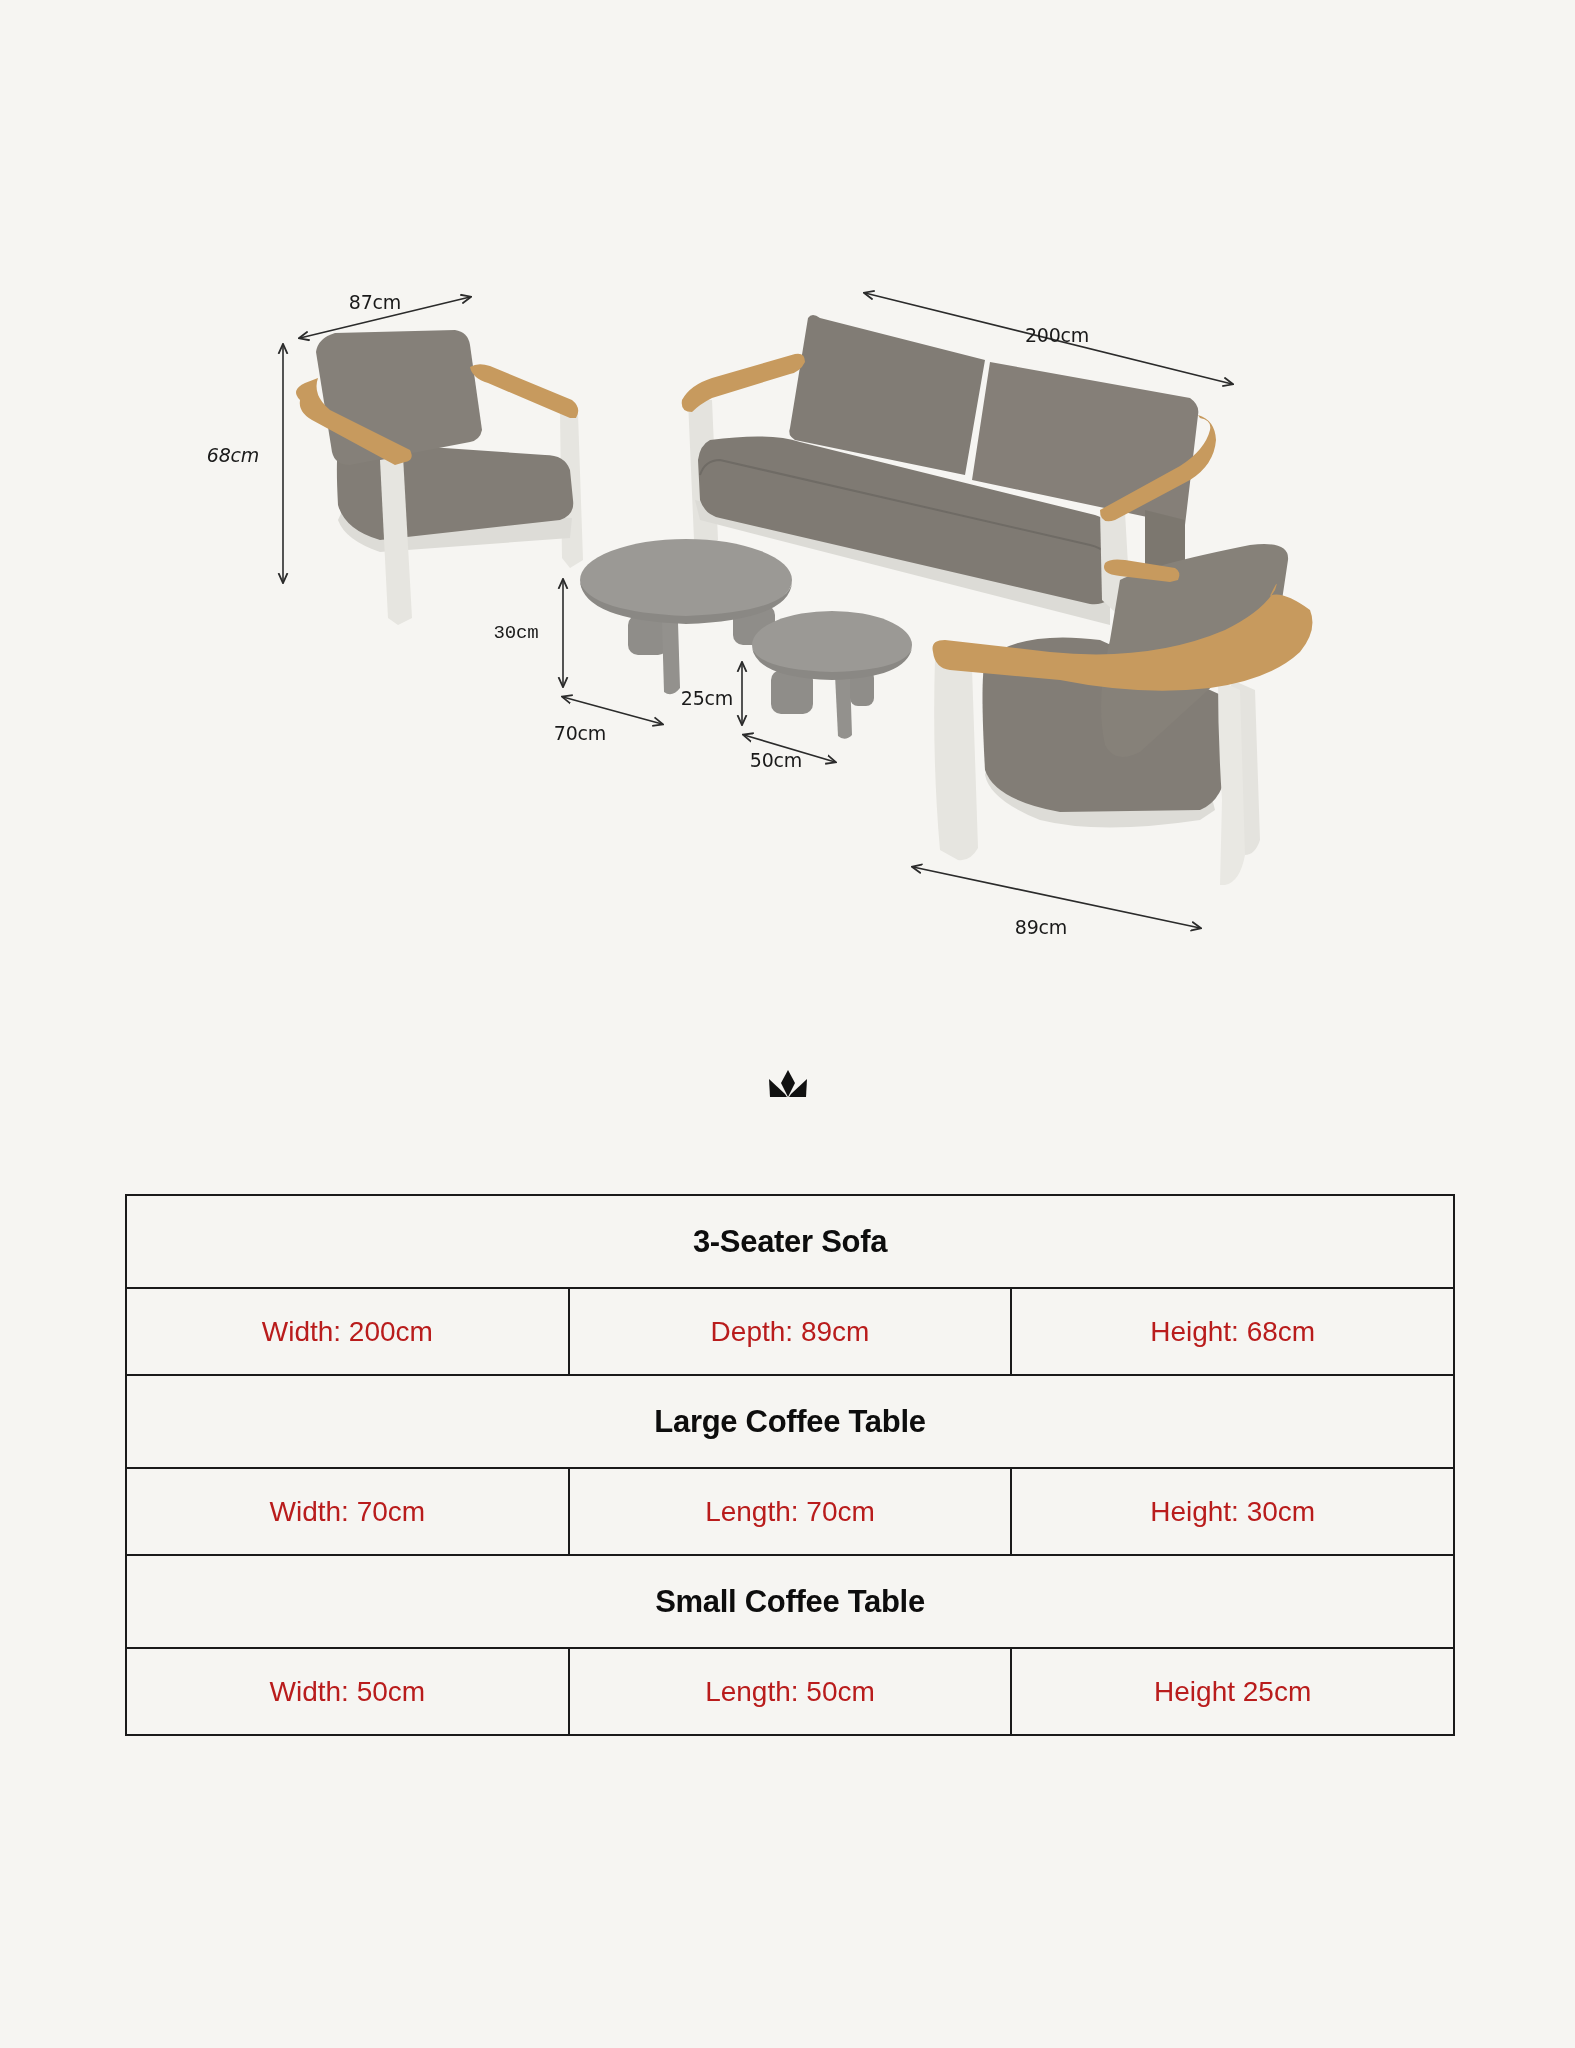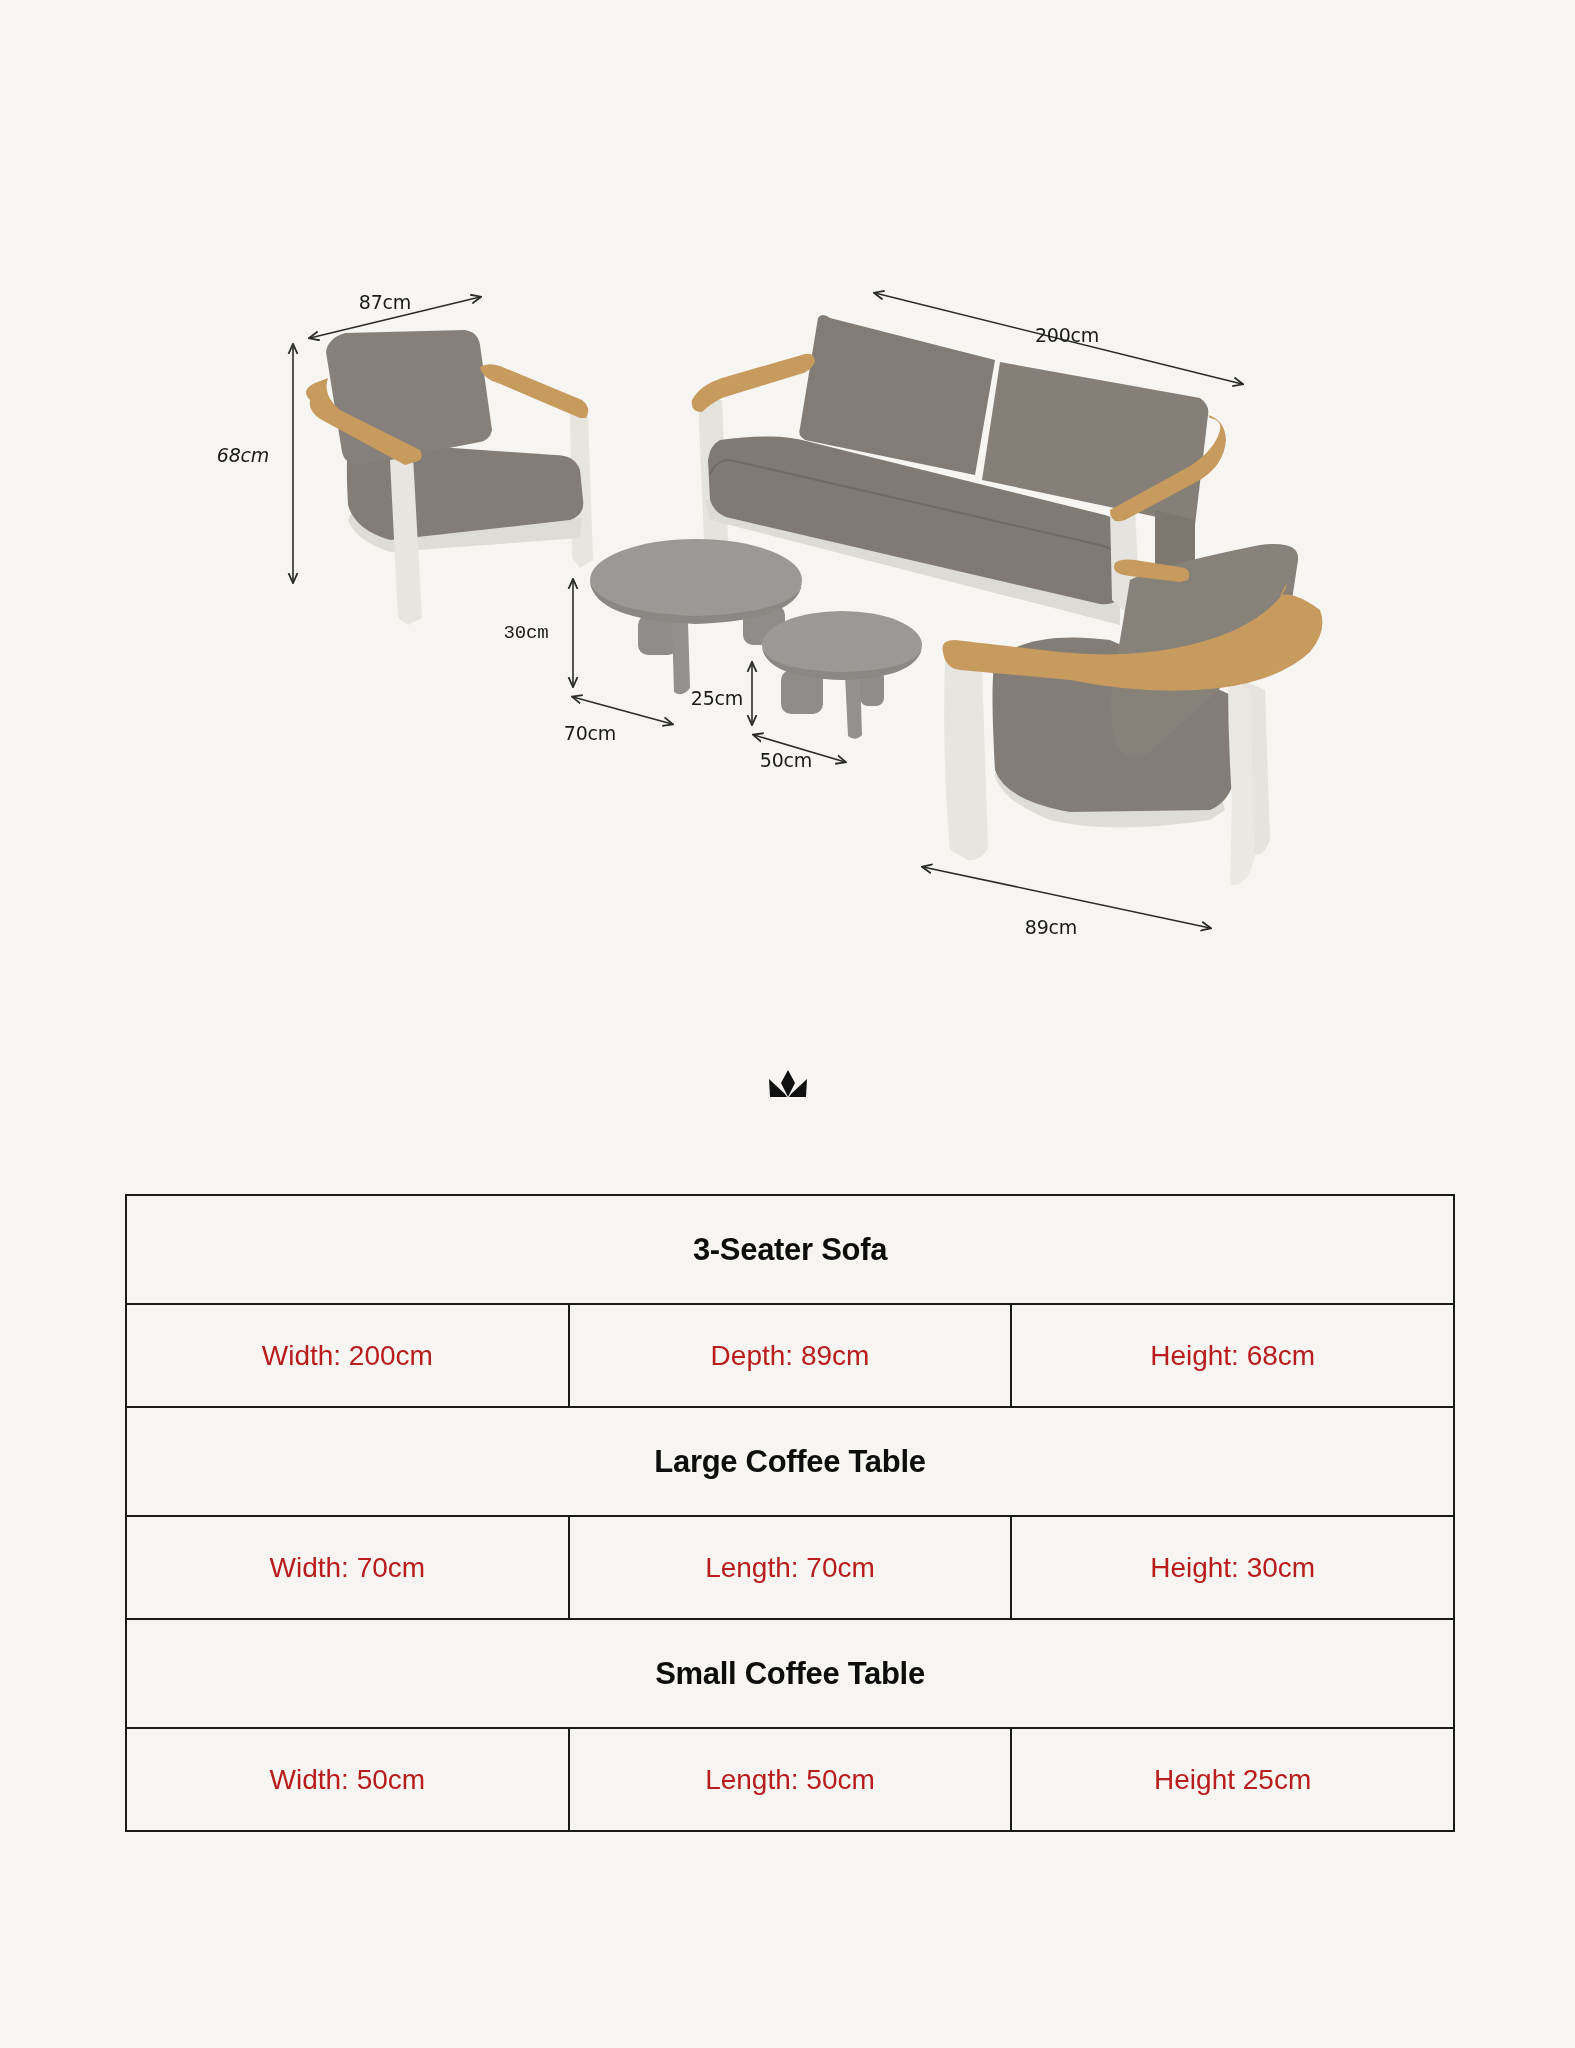--- a/index.html
+++ b/index.html
@@ -5,21 +5,21 @@
   html, body { margin: 0; padding: 0; }
   body {
     width: 1575px; height: 2048px;
     background: #f6f5f2;
     position: relative;
     overflow: hidden;
     font-family: "Liberation Sans", "DejaVu Sans", sans-serif;
     color: #111;
   }
   .illustration {
-    position: absolute; left: 10px; top: 0;
+    position: absolute; left: 0; top: 0;
     width: 1319px; height: 1000px;
   }
   .illustration svg { position: absolute; left: 0; top: 0; }
   .dim-label {
     position: absolute;
     font-family: "DejaVu Sans", sans-serif;
     font-size: 19px;
     color: #1a1a1a;
     transform: translate(-50%, -50%);
     white-space: nowrap;
@@ -33,21 +33,21 @@
     position: absolute;
     left: 125px; top: 1194px;
     width: 1330px;
     border-collapse: collapse;
     table-layout: fixed;
   }
   .spec-table td {
     border: 2px solid #1a1a1a;
     text-align: center;
     vertical-align: middle;
-    padding: 8px;
+    padding: 0;
   }
   .spec-table tr.section-row td {
     height: 91px;
     font-weight: bold;
     font-size: 31px;
     letter-spacing: -0.3px;
     color: #0d0d0d;
   }
   .spec-table tr.value-row td {
     height: 85px;

